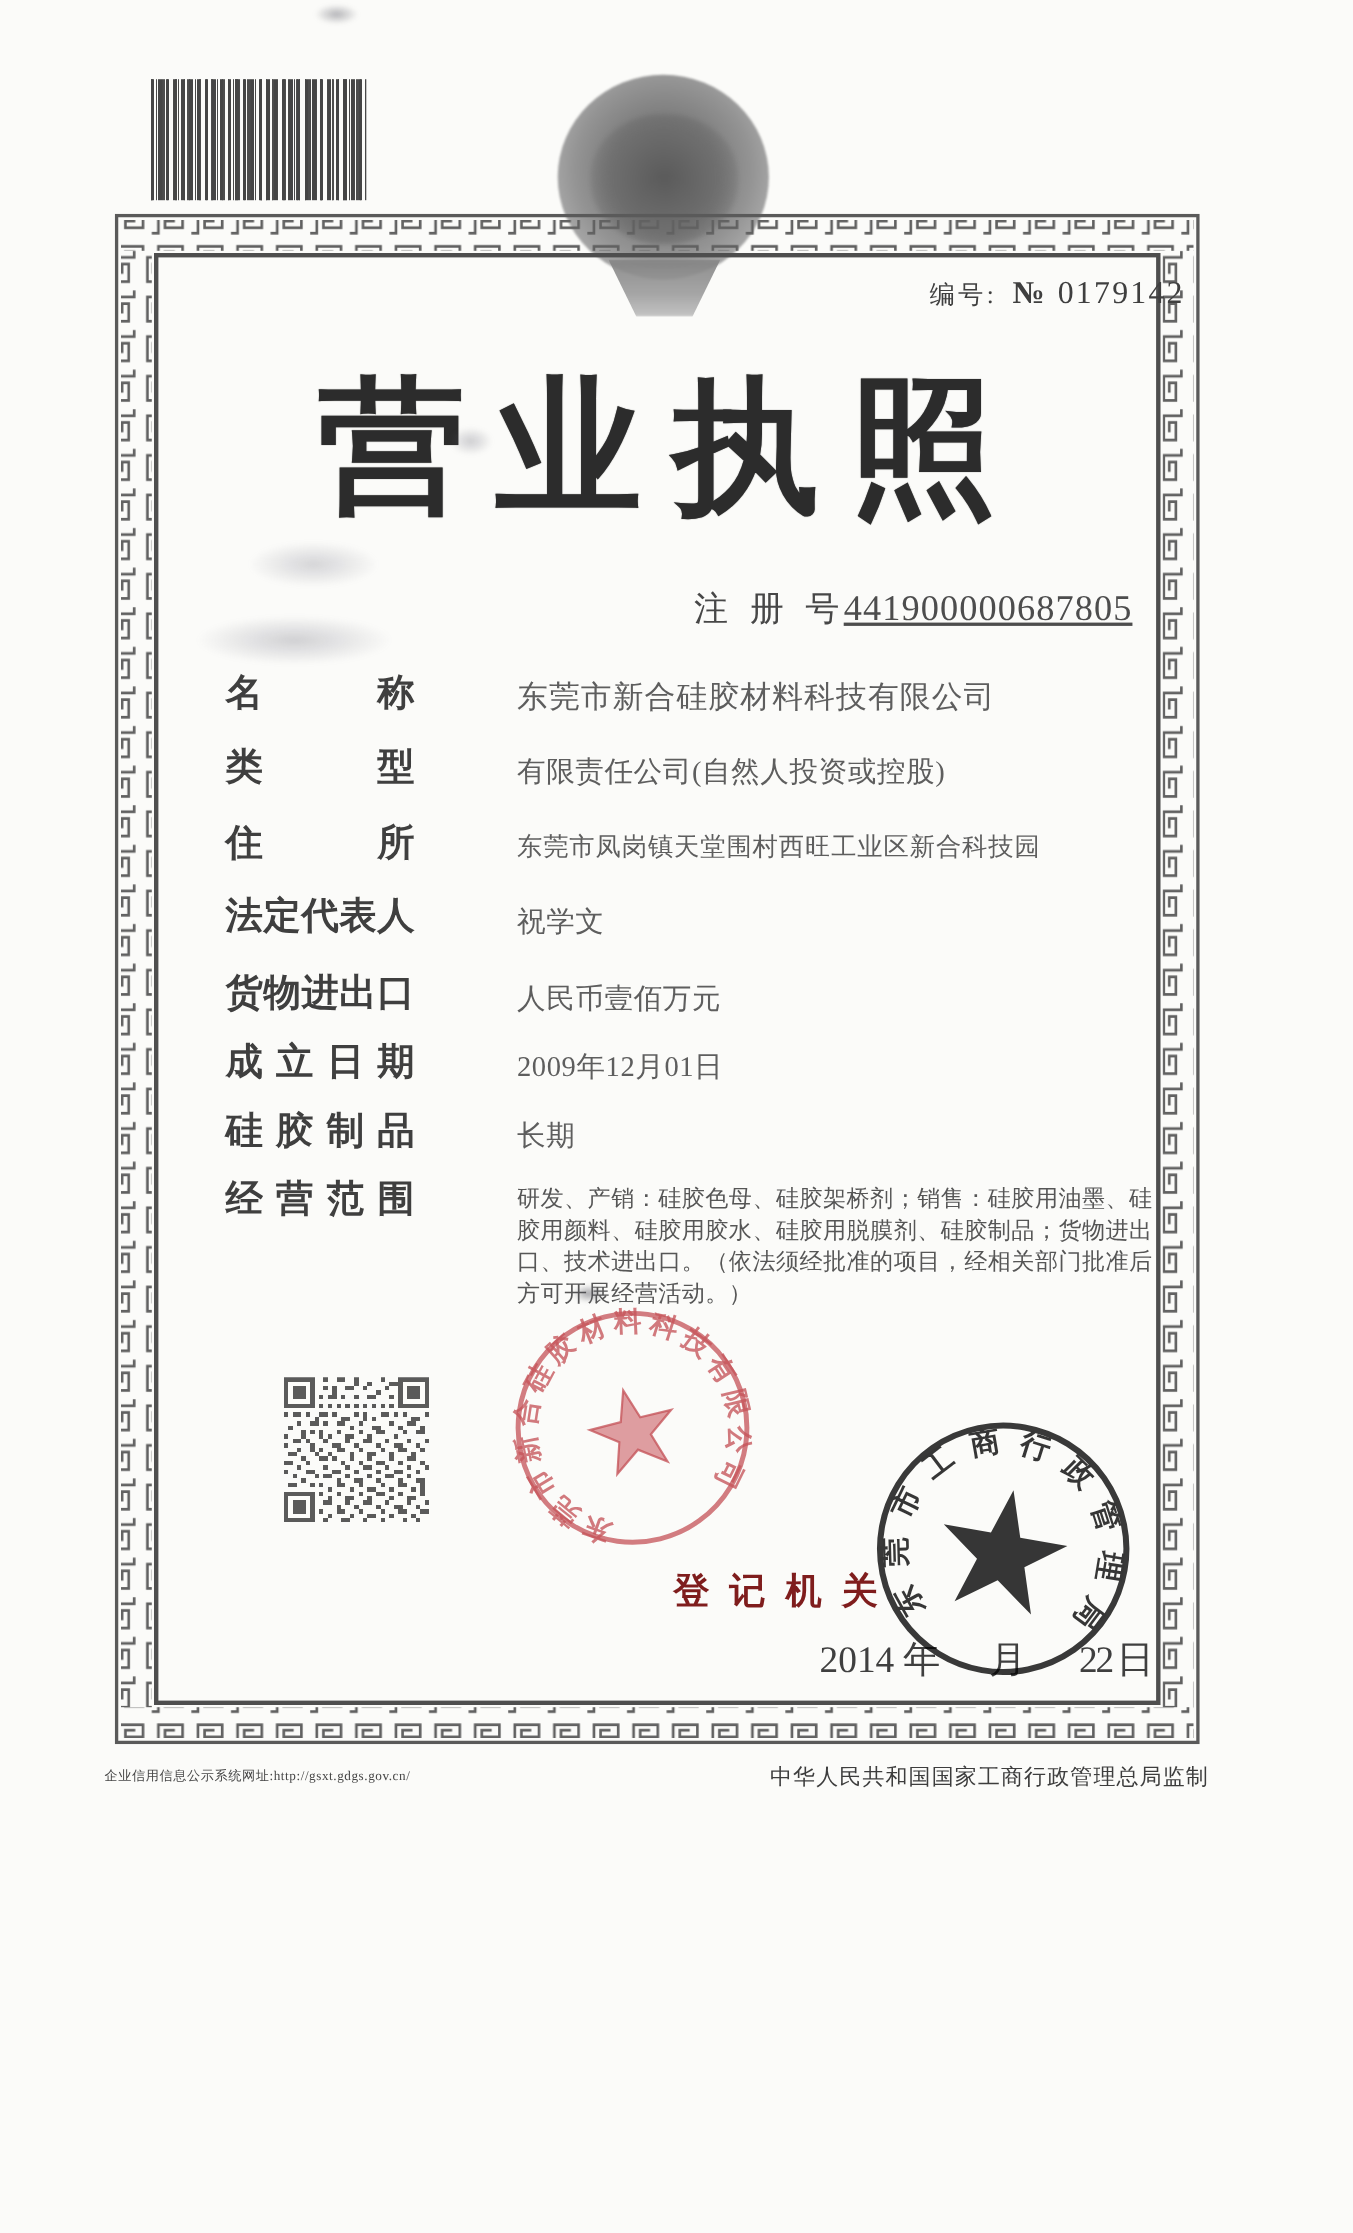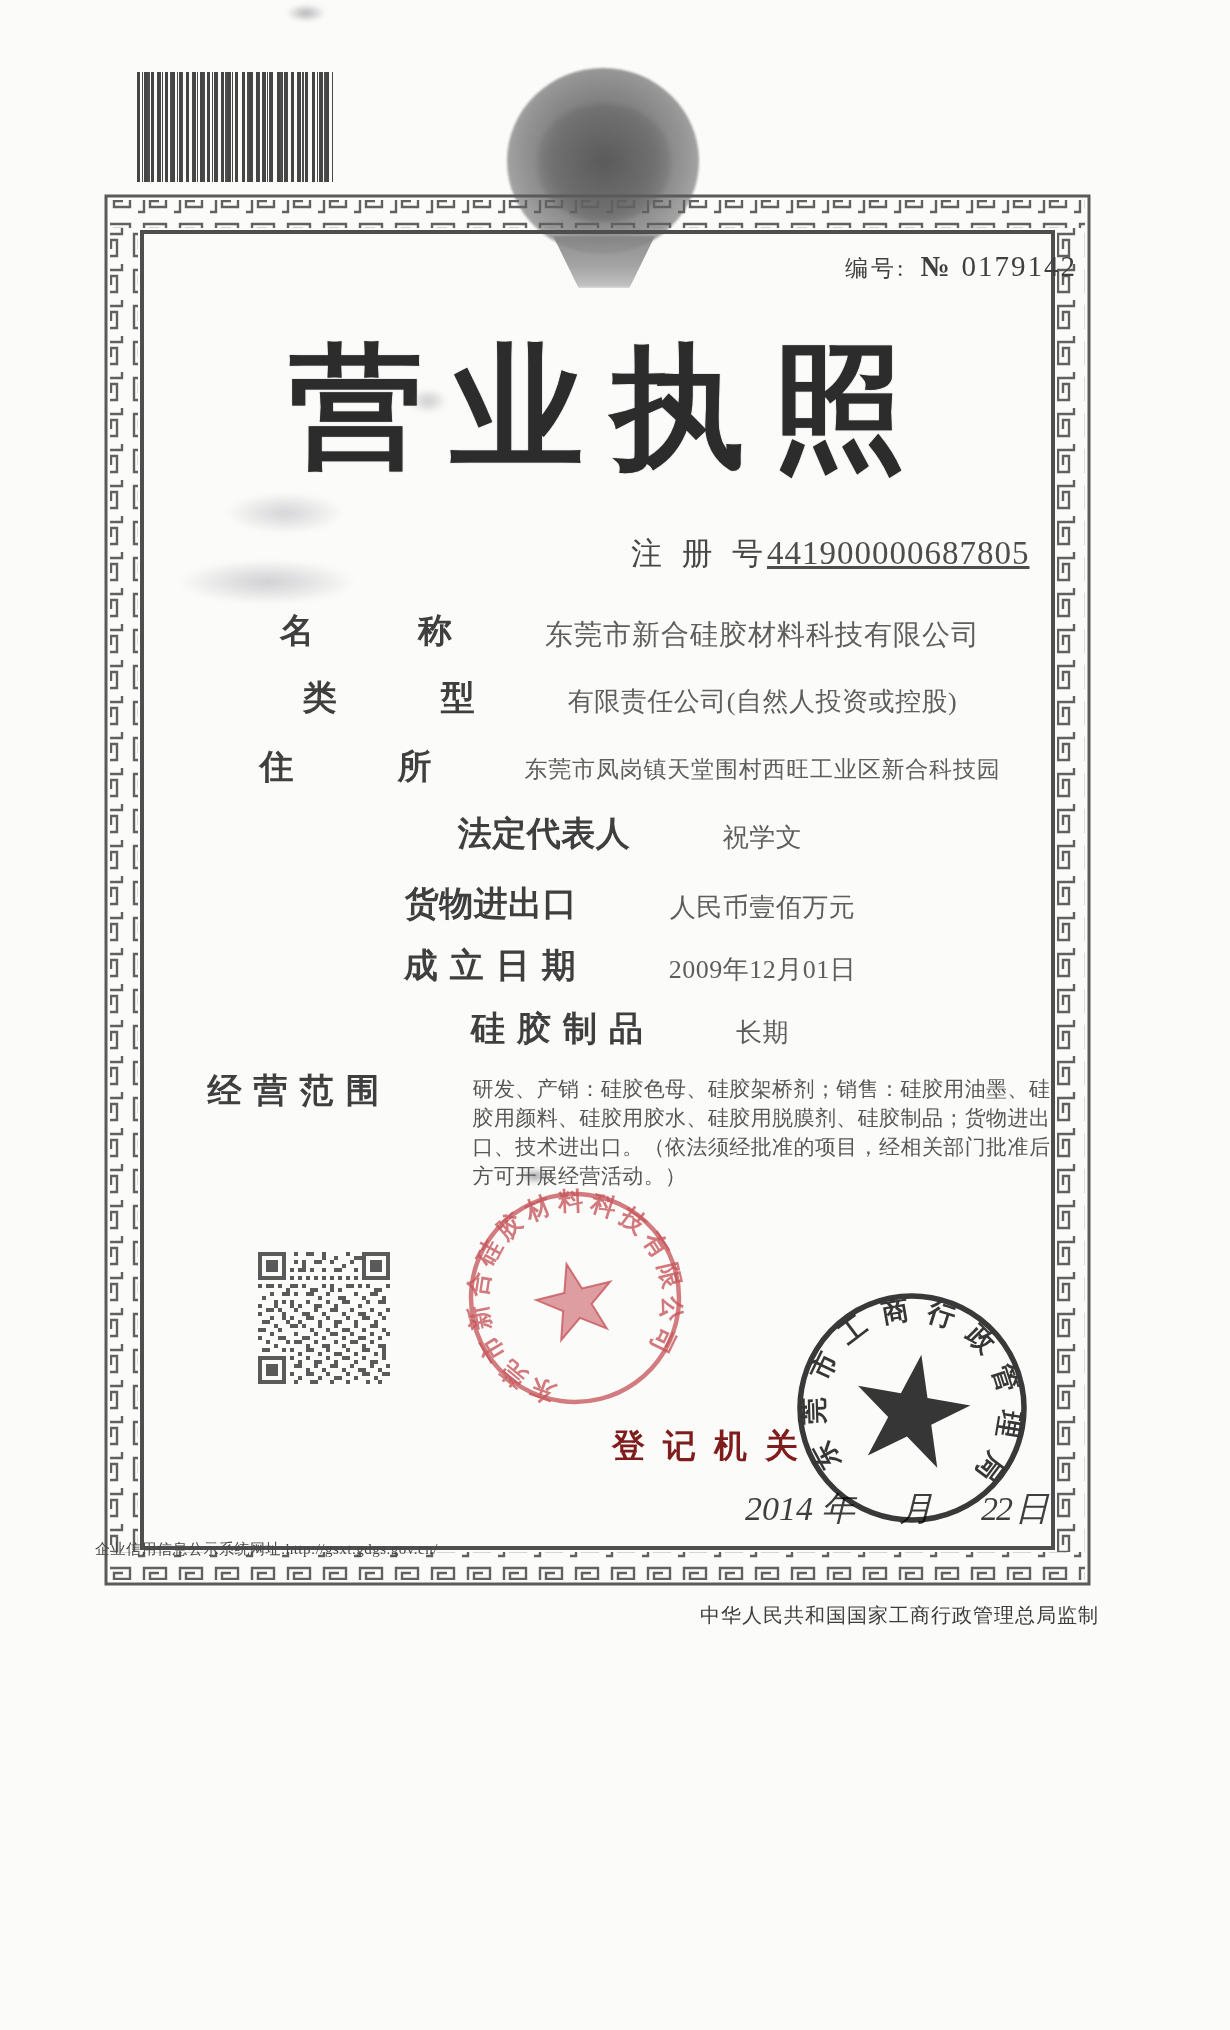--- a/index.html
+++ b/index.html
@@ -58,49 +58,49 @@
     letter-spacing:28px;text-indent:28px;color:#2c2c2c;
     text-shadow:0 0 1px rgba(40,40,40,.7);
   }
 
   
   .regno{left:615px;top:533px;display:flex;align-items:baseline;}
   .regno .lab{width:132px;font-size:31px;color:#474747;text-align:justify;text-align-last:justify;margin-left:16px;}
   .regno .val{margin-left:4px;font-size:33px;color:#4d4d4d;letter-spacing:1px;text-decoration:underline;}
 
   
-  .row{position:absolute;left:205px;width:850px;display:flex;align-items:flex-start;justify-content:center;}
+  .row{position:absolute;left:205px;width:850px;display:flex;align-items:flex-start;}
   .flabel{
     width:172px;flex:0 0 172px;font-size:34px;font-weight:600;color:#3f3f3f;
     text-align:justify;text-align-last:justify;line-height:1.1;
   }
   .fvalue{margin-left:93px;font-size:26px;color:#5e5e5e;line-height:1.35;letter-spacing:.5px;padding-top:5px;}
   .row.r-name .fvalue{font-size:28px;letter-spacing:1px;padding-top:4px;}
   .row.r-addr .fvalue{font-size:23px;letter-spacing:.8px;padding-top:8px;font-family:Liberation Mono, monospace;}
   .row.r-scope .fvalue{font-size:21px;width:580px;line-height:29px;letter-spacing:.4px;color:#565656;padding-top:3px;}
 
   
   .registrar{left:612px;top:1424px;width:186px;font-size:33px;font-weight:600;color:#7f1d1d;
     text-align:justify;text-align-last:justify;}
   .issue-date{left:745px;top:1486px;display:flex;align-items:baseline;font-size:34px;color:#3f3f3f;}
-  .issue-date span{display:inline-block;font-style:italic;}
+  .issue-date span{display:inline-block;}
   .issue-date .dy{margin-left:8px;}
   .issue-date .dm{margin-left:44px;}
   .issue-date .dd-num{margin-left:48px;letter-spacing:-2px;}
   .issue-date .dd{margin-left:4px;}
 
   
   .red-seal{left:455px;top:1178px;width:240px;height:240px;mix-blend-mode:multiply;}
   .black-seal{left:782px;top:1278px;width:260px;height:260px;mix-blend-mode:multiply;}
 
   
   .qr{left:258px;top:1252px;width:132px;height:132px;opacity:.92;}
 
   
-  .footer-left{left:95px;top:1540px;font-size:15px;color:#474747;letter-spacing:.5px;}
+  .footer-left{left:95px;top:1606px;font-size:12px;color:#474747;letter-spacing:.5px;}
   .footer-right{left:700px;top:1602px;font-size:20px;color:#3d3d3d;letter-spacing:1px;}
 
   
   .smudge{filter:blur(2px);border-radius:40%;}
   .sm1{left:225px;top:492px;width:120px;height:42px;background:radial-gradient(ellipse,rgba(115,115,130,.28),rgba(0,0,0,0) 70%);}
   .sm2{left:180px;top:560px;width:175px;height:44px;background:radial-gradient(ellipse,rgba(110,110,125,.30),rgba(0,0,0,0) 72%);}
   .sm3{left:408px;top:388px;width:40px;height:26px;background:radial-gradient(ellipse,rgba(100,100,115,.30),rgba(0,0,0,0) 70%);}
   .sm4{left:286px;top:4px;width:40px;height:18px;background:radial-gradient(ellipse,rgba(90,90,100,.45),rgba(0,0,0,0) 70%);}
   .sm5{left:520px;top:1168px;width:30px;height:16px;background:radial-gradient(ellipse,rgba(70,70,80,.5),rgba(0,0,0,0) 70%);}
 </style>

